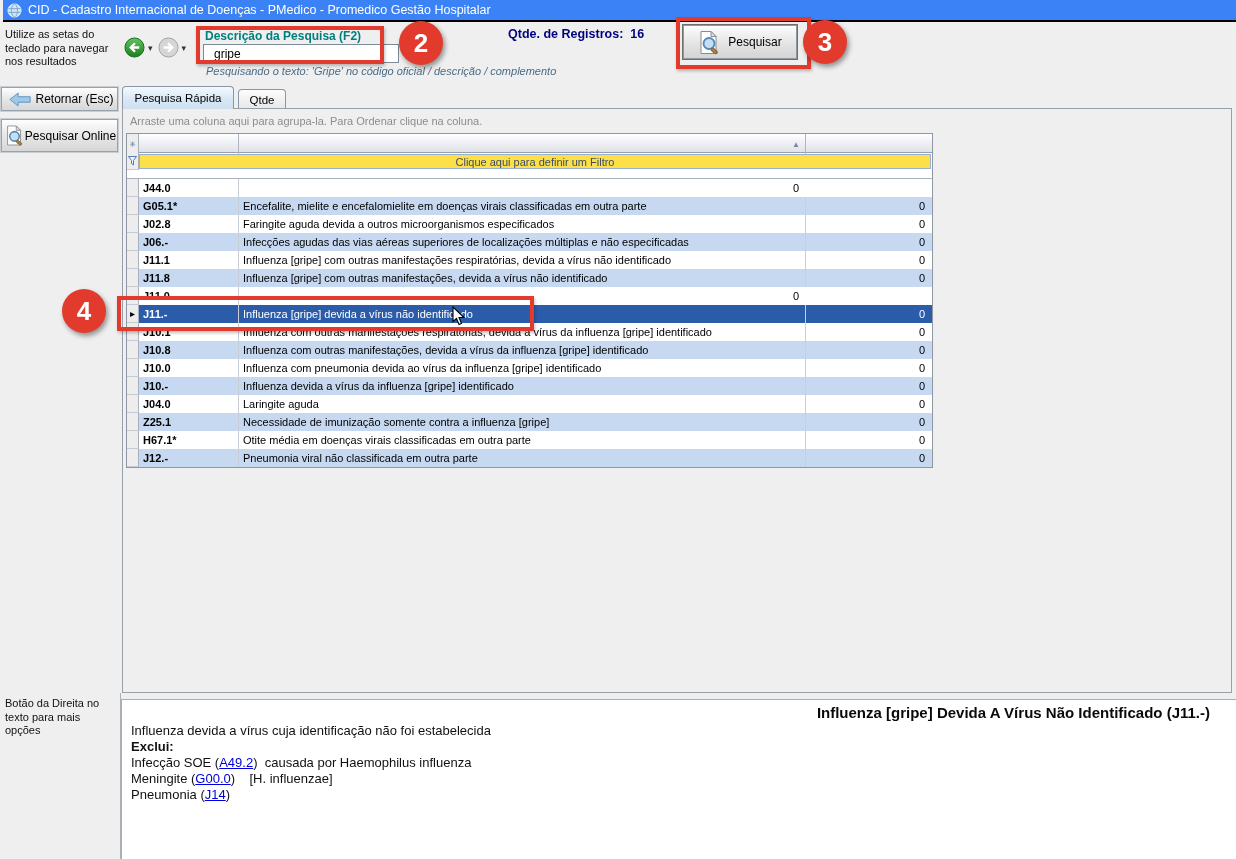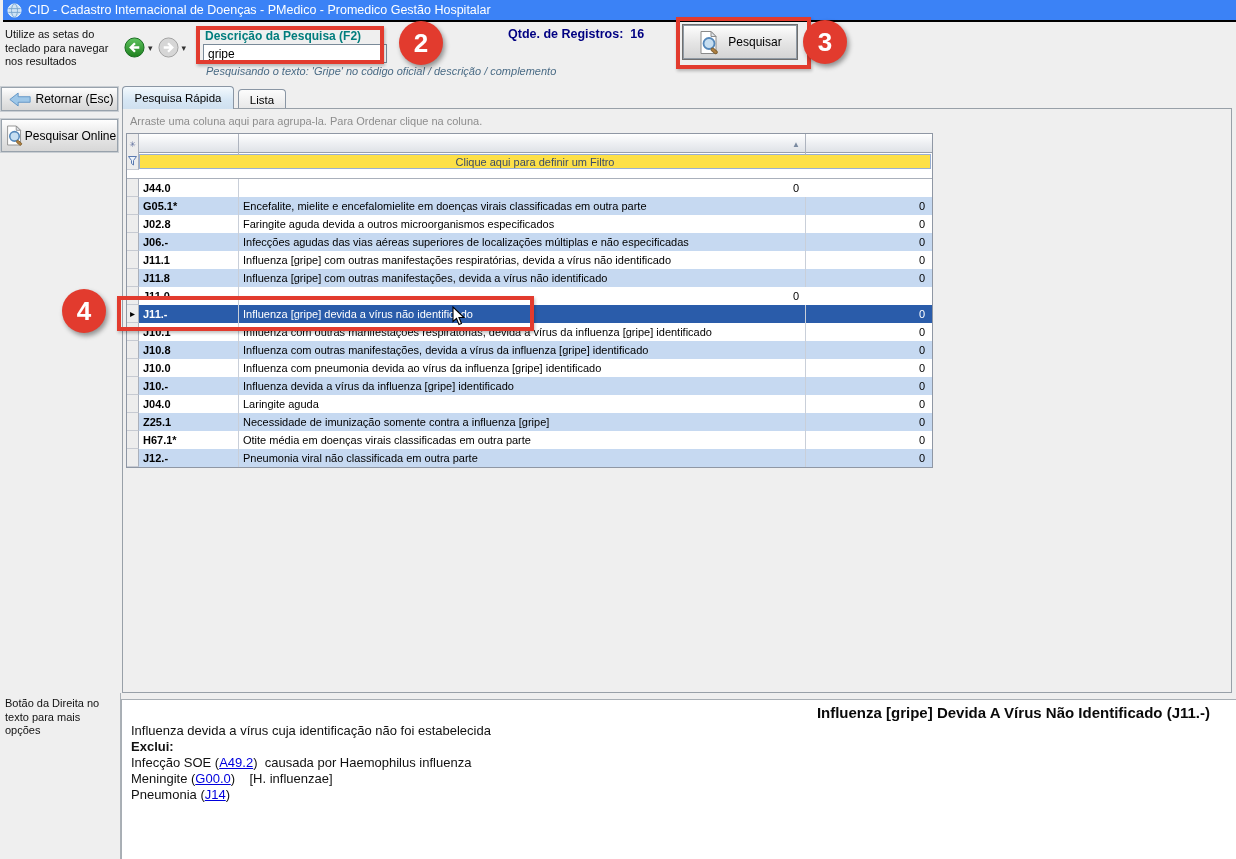--- a/index.html
+++ b/index.html
@@ -19,21 +19,21 @@
             border:1px solid #98a2ac;outline:1px solid #c9ced3;
             display:flex;align-items:center;font-size:12px;cursor:default}
   .side-btn .lbl{flex:1;text-align:center}
   .v-divider{position:absolute;left:120px;top:693px;width:1px;height:166px;background:#aab0b6}
 
   
   .navbtns{position:absolute;left:124px;top:37px;display:flex;align-items:center;gap:2px}
   .caret{font-size:9px;color:#333;margin:0 3px 0 1px}
   .search-label{position:absolute;left:205px;top:29px;font-size:12px;font-weight:bold;color:#007d7d}
   .search-input{position:absolute;left:203px;top:44px;width:174px;height:15px;border:1px solid #7a8a99;
-                font-family:"Liberation Sans",sans-serif;font-size:12px;padding:1px 4px;background:#fff}
+                font-family:"Liberation Sans",sans-serif;font-size:12px;padding:1px 10px;background:#fff}
   .records{position:absolute;left:508px;top:27px;font-size:12.5px;font-weight:bold;color:#000082}
   .status-text{position:absolute;left:206px;top:65px;font-size:11px;font-style:italic;color:#4a6b85}
   .pesquisar-btn{position:absolute;left:683px;top:25px;width:114px;height:34px;box-sizing:border-box;
                  background:linear-gradient(#fdfdfd,#e6e6e6 50%,#d4d4d4);
                  border:1px solid #8f99a3;outline:1px solid #6f6f6f;
                  display:flex;align-items:center;justify-content:center;gap:8px;font-size:12px}
 
   
   .tab{position:absolute;box-sizing:border-box;border:1px solid #8a96a4;border-bottom:none;
        border-radius:4px 4px 0 0;font-size:11.5px;display:flex;align-items:center;justify-content:center}
@@ -163,21 +163,21 @@
       <rect x="14.5" y="17" width="7" height="3" rx="1.5" transform="rotate(40 14.5 17)" fill="#b08040" stroke="#806030"></rect>
     </svg>
   </span>
   <span>Pesquisar</span>
 </button>
 
 <div class="tab active">
   <span>Pesquisa Rápida</span>
 </div>
 <div class="tab inactive">
-  <span>Lista</span>
+  <span>Qtde</span>
 </div>
 <div class="tab-panel"></div>
 <div class="group-hint">Arraste uma coluna aqui para agrupa-la. Para Ordenar clique na coluna.</div>
 
 <div class="grid">
   <div class="grow ghead">
     <div class="gut">✳</div>
     <div class="gcell"><span>Código Oficial</span></div>
     <div class="gcell">
       <span>Descrição CID</span>

